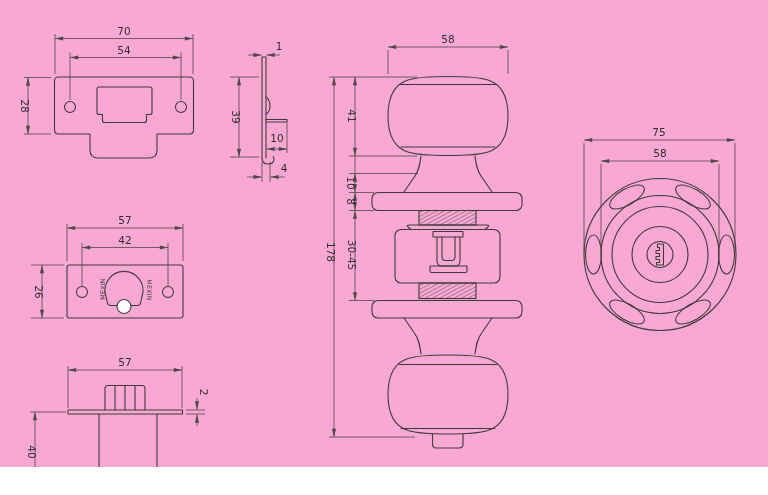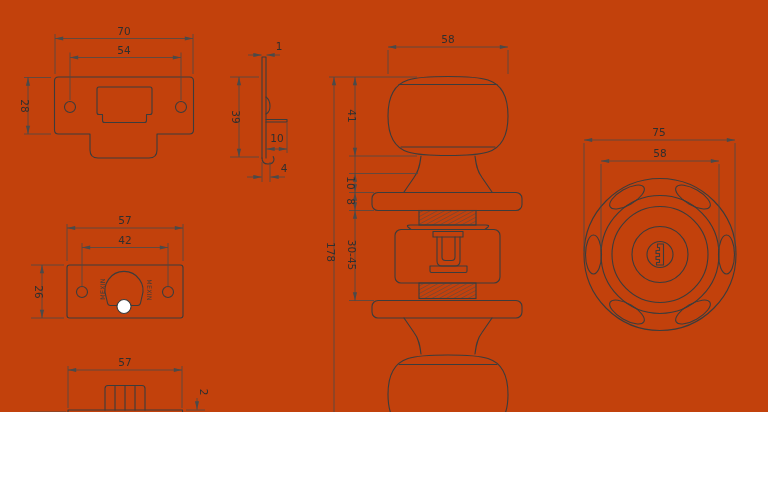--- a/index.html
+++ b/index.html
@@ -1,16 +1,16 @@
 <!DOCTYPE html>
 <html><head>
 <meta charset="utf-8">
 <style>
   html,body{margin:0;padding:0;background:#ffffff;}
-  .stage{position:relative;width:768px;height:412px;background:#c2410c;overflow:hidden;}
+  .stage{position:relative;width:768px;height:467px;background:#f9a8d4;overflow:hidden;}
   svg{display:block;}
   .g  {stroke:#3c3c3c;fill:none;stroke-width:1.1;stroke-linejoin:round;stroke-linecap:round;}
   .gf {stroke:#3c3c3c;fill:#ffffff;stroke-width:1.1;stroke-linejoin:round;}
   .d  {stroke:#4a4a4a;fill:none;stroke-width:0.8;}
   .dm {stroke:#4a4a4a;fill:none;stroke-width:0.8;marker-start:url(#as);marker-end:url(#ae);}
   .de {stroke:#4a4a4a;fill:none;stroke-width:0.8;marker-end:url(#ae);}
   .t  {font:10.5px "DejaVu Sans",sans-serif;fill:#2f2f2f;text-anchor:middle;}
   .tb {font:6.3px "DejaVu Sans",sans-serif;fill:#3c3c3c;letter-spacing:.2px;text-anchor:middle;}
   .hatch-rect{fill:url(#thr);stroke:#3c3c3c;stroke-width:1.1;}
 </style>

